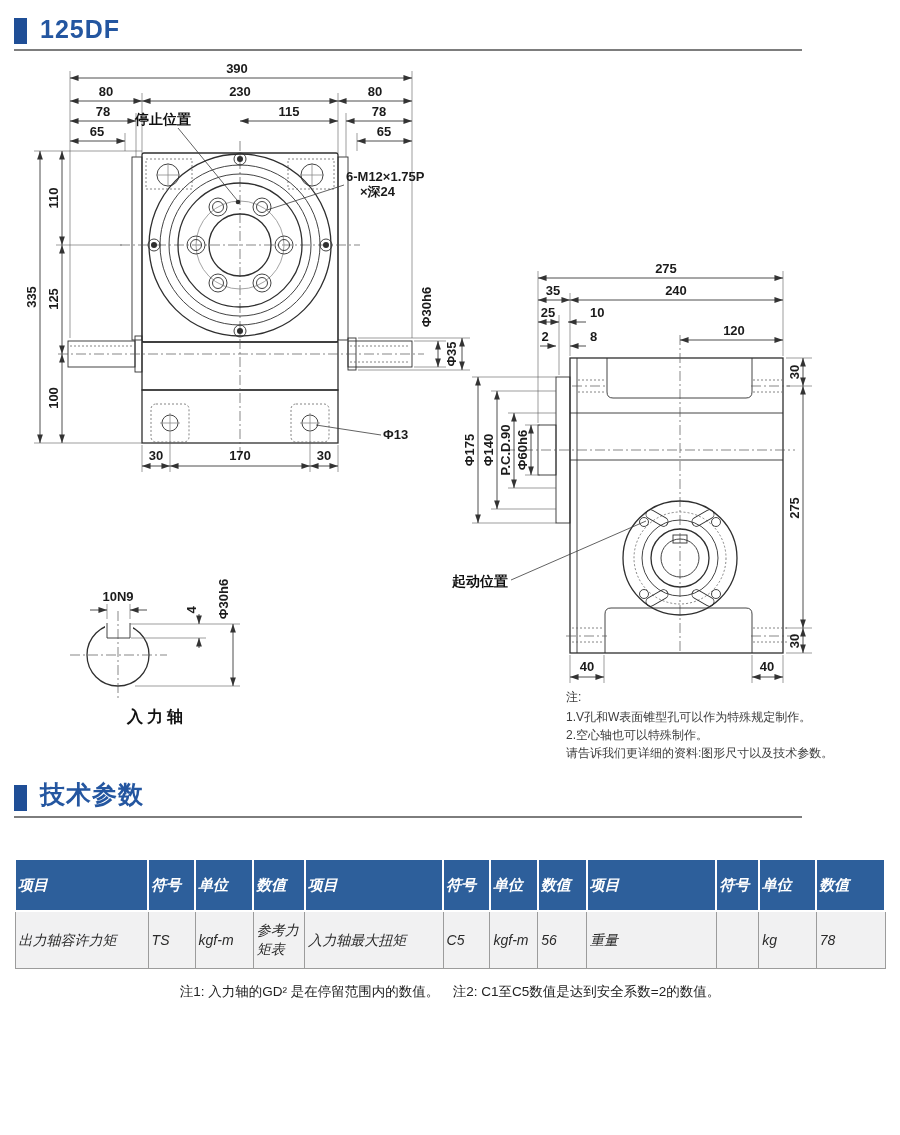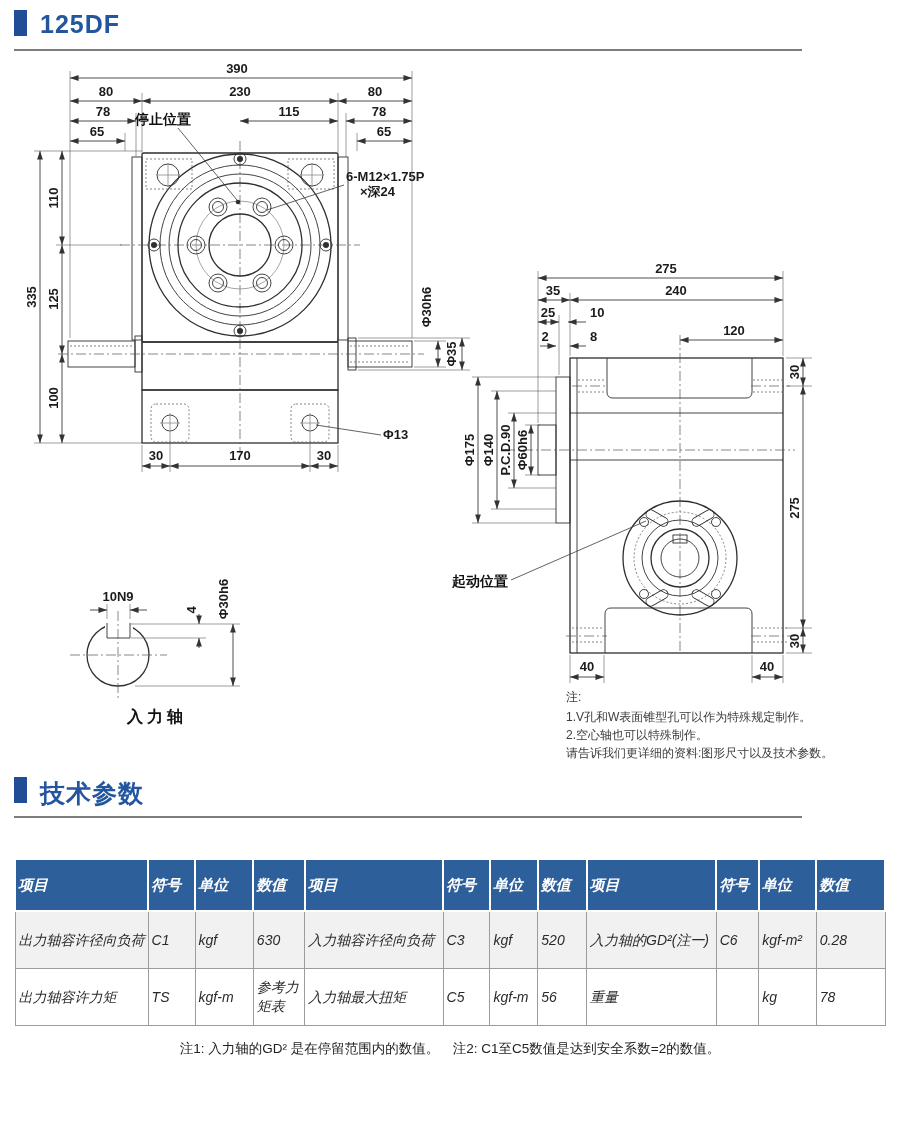--- a/index.html
+++ b/index.html
@@ -1,18 +1,18 @@
 <!DOCTYPE html>
 <html><head>
 <meta charset="utf-8">
 <style>
   html,body{margin:0;padding:0;background:#fff;}
   body{width:900px;height:1135px;overflow:hidden;position:relative;
        font-family:"Liberation Sans","DejaVu Sans",sans-serif;color:#222;}
-  .sec{display:flex;align-items:flex-start;height:34px;margin:10px 0 0 14px;}
+  .sec{display:flex;align-items:flex-end;height:34px;margin:10px 0 0 14px;}
   .sec .bar{width:13px;height:26px;background:#1f4e96;margin-right:13px;}
   .sec .txt{font-size:25px;color:#2456a0;font-weight:600;letter-spacing:1px;}
   .rule{height:2px;background:#7d7d7d;width:788px;margin:5px 0 0 14px;}
   svg.drawing{display:block;margin-top:2px;}
 
   
   .oline{fill:none;stroke:#2f2f2f;stroke-width:1.3;}
   .iline{fill:none;stroke:#2f2f2f;stroke-width:0.9;}
   .thin{fill:none;stroke:#8c8c8c;stroke-width:0.8;}
   .cl{stroke:#555;stroke-width:0.7;stroke-dasharray:10 3 2 3;fill:none;}
@@ -371,34 +371,20 @@
       <th>单位</th>
       <th>数值</th>
       <th>项目</th>
       <th>符号</th>
       <th>单位</th>
       <th>数值</th>
     </tr>
   </thead>
   <tbody>
     <tr>
-      <td>出力轴容许径向负荷</td>
-      <td>C1</td>
-      <td>kgf</td>
-      <td>630</td>
-      <td>入力轴容许径向负荷</td>
-      <td>C3</td>
-      <td>kgf</td>
-      <td>520</td>
-      <td>入力轴的GD²(注一)</td>
-      <td>C6</td>
-      <td>kgf-m²</td>
-      <td>0.28</td>
-    </tr>
-    <tr>
       <td>出力轴容许力矩</td>
       <td>TS</td>
       <td>kgf-m</td>
       <td>参考力矩表</td>
       <td>入力轴最大扭矩</td>
       <td>C5</td>
       <td>kgf-m</td>
       <td>56</td>
       <td>重量</td>
       <td></td>

